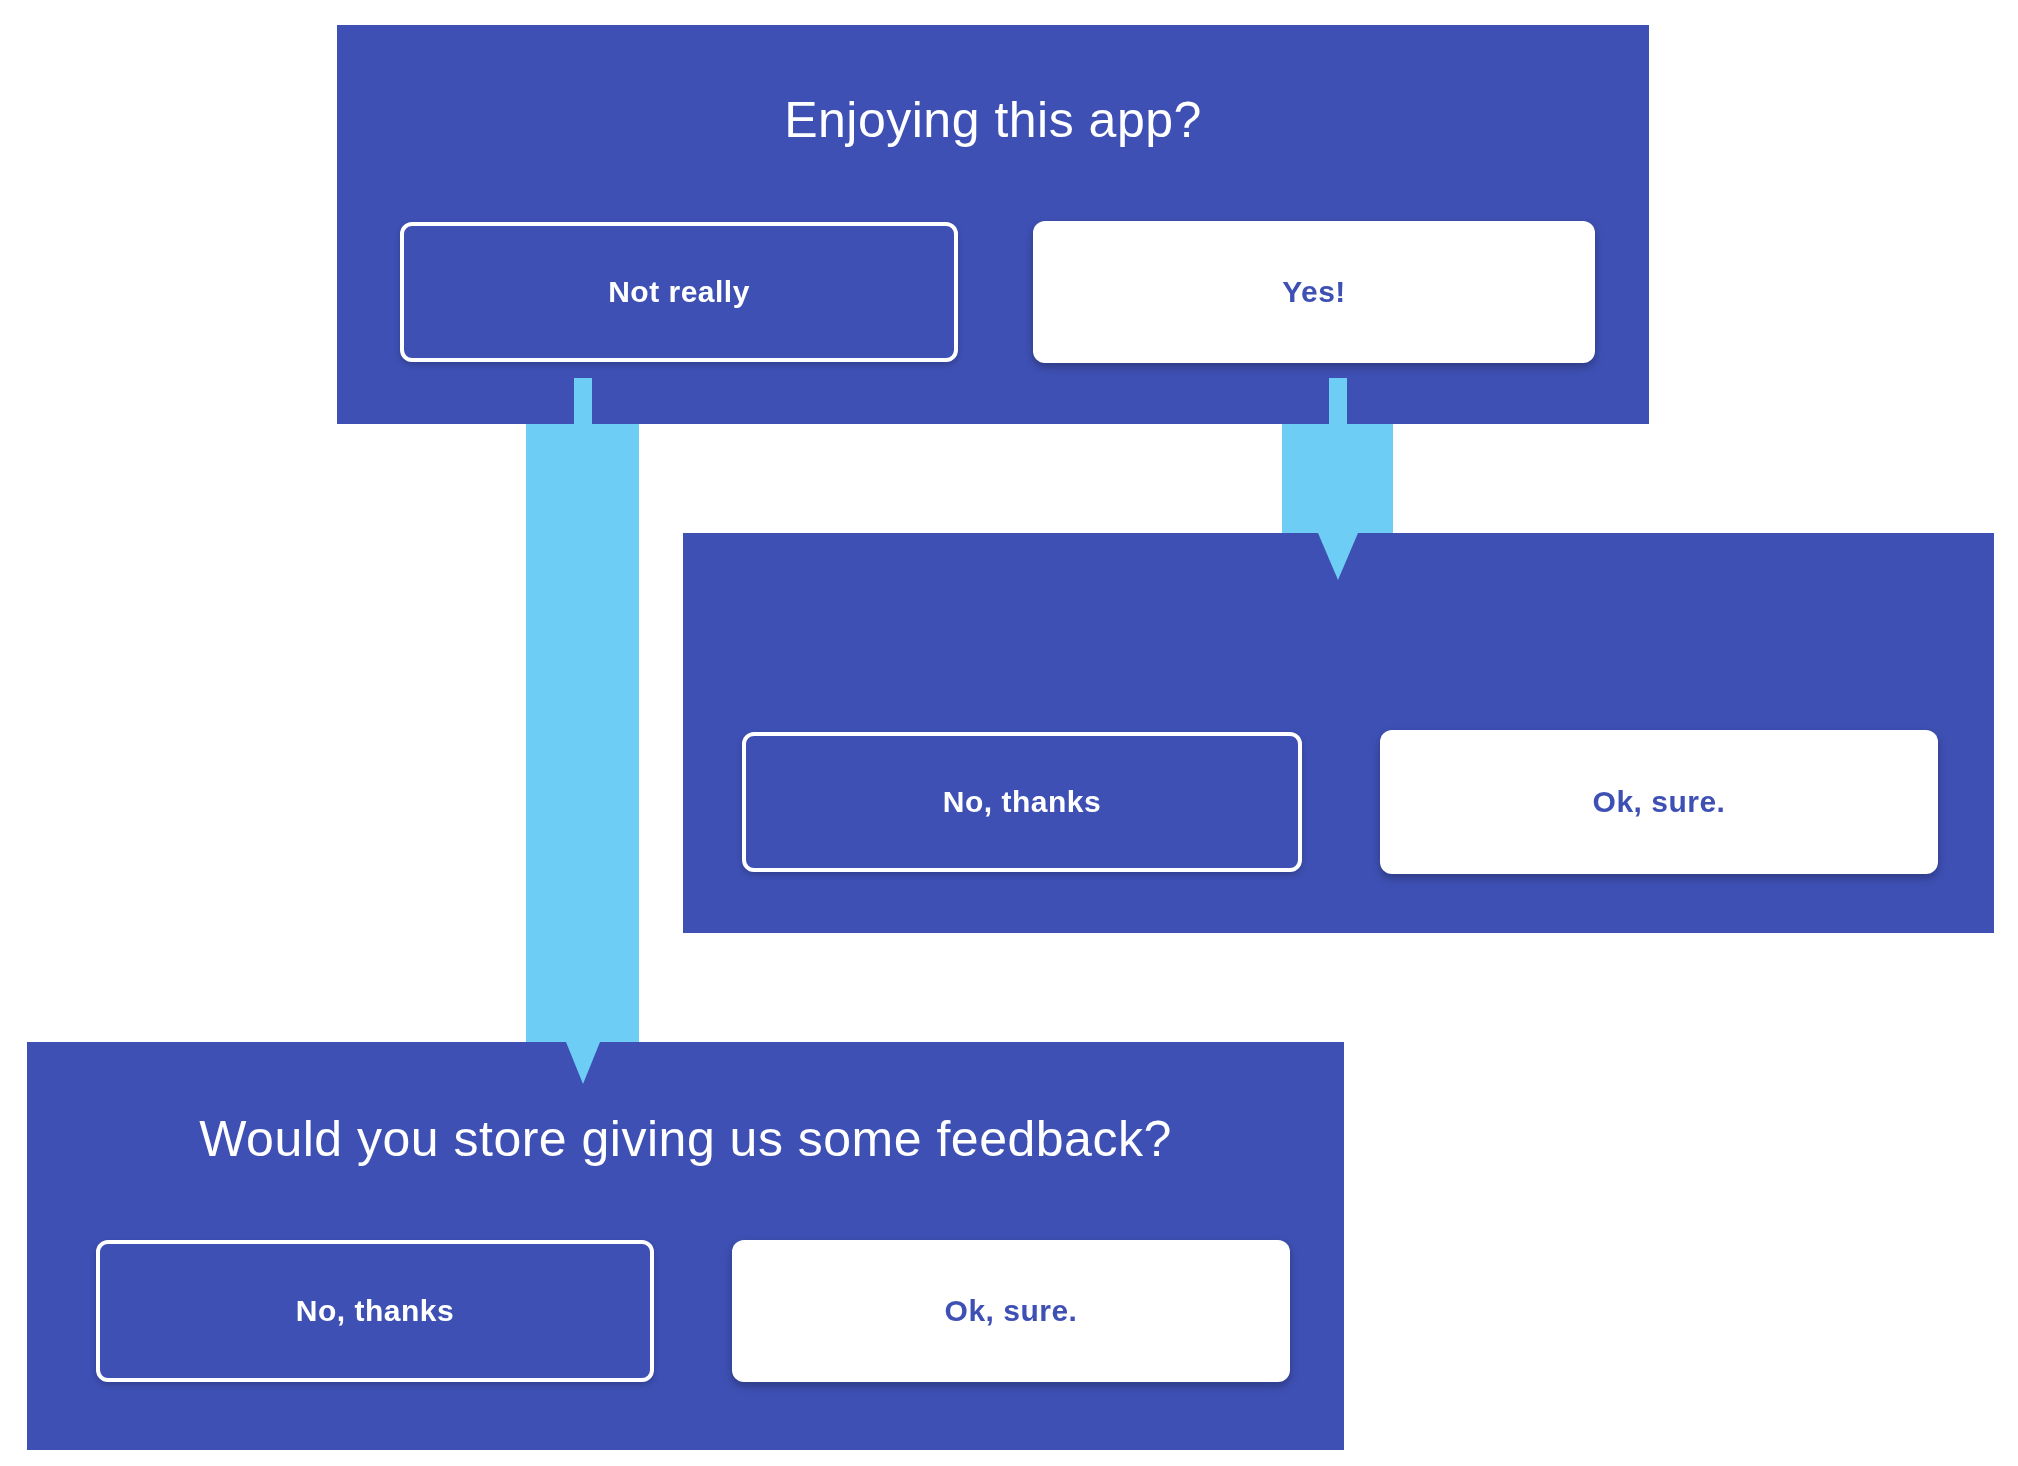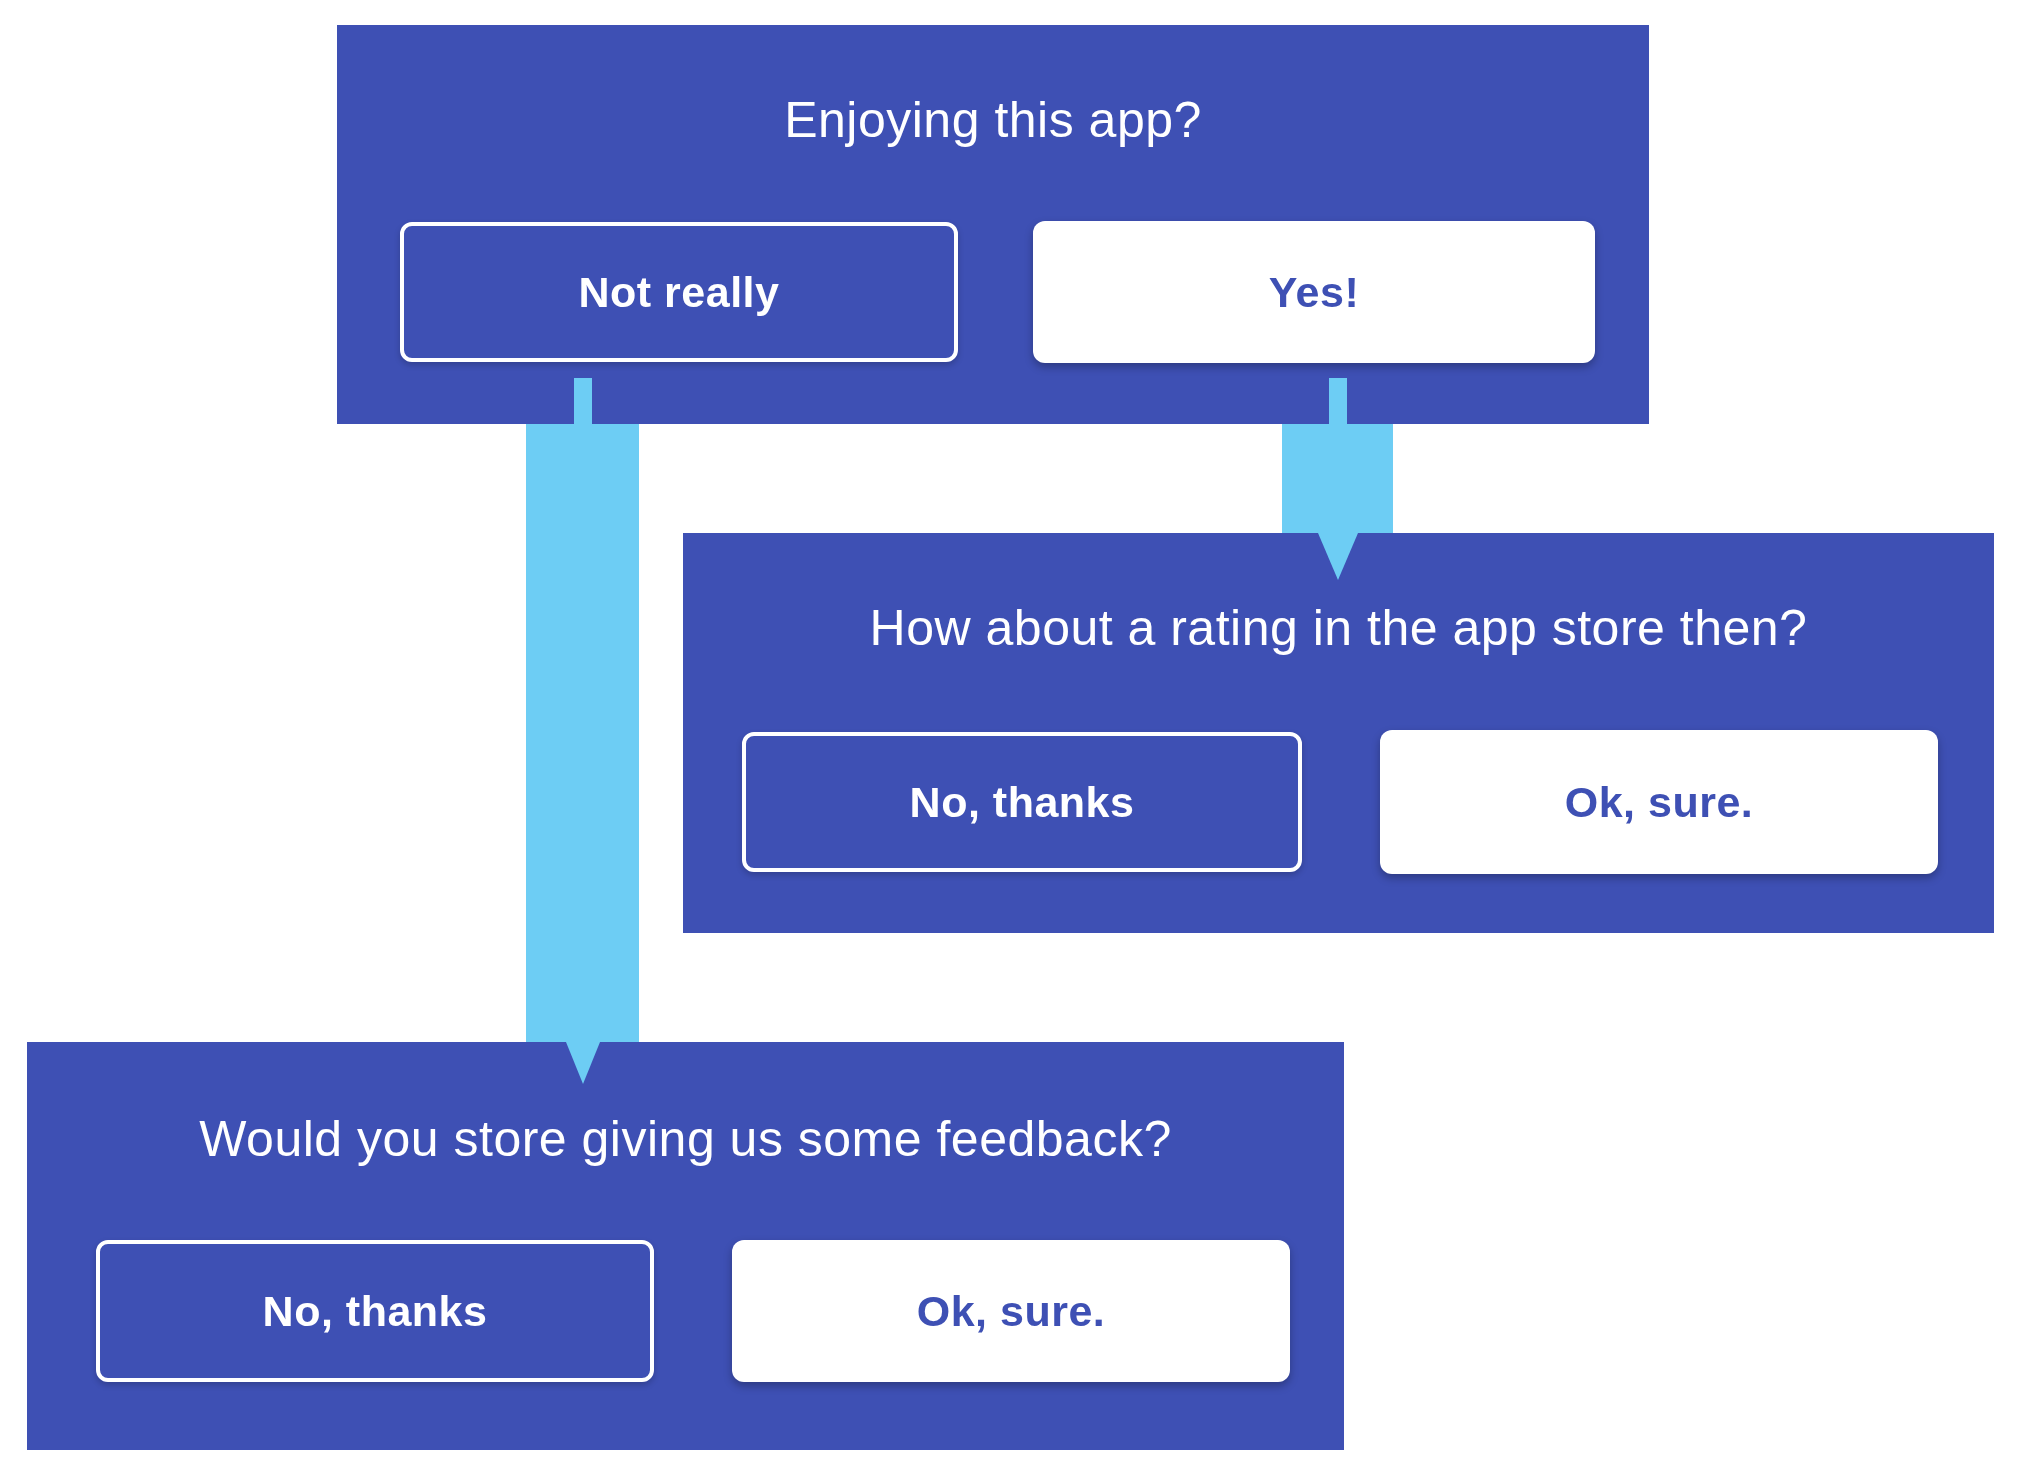--- a/index.html
+++ b/index.html
@@ -28,21 +28,21 @@
     color: var(--white);
     font-size: 50px;
     font-weight: 400;
     transform: translateY(-50%);
     letter-spacing: 0.5px;
     white-space: nowrap;
   }
   .btn {
     position: absolute;
     border-radius: 12px;
-    font-size: 43px;
+    font-size: 30px;
     font-weight: 700;
     display: flex;
     align-items: center;
     justify-content: center;
     cursor: pointer;
     letter-spacing: 0.5px;
   }
   .btn.outline {
     background: transparent;
     border: 4px solid var(--white);
@@ -117,21 +117,20 @@
   <div class="arrow-tip"></div>
 </div>
 
 <div class="flow-arrow" id="arrow-not-really">
   <div class="arrow-stem"></div>
   <div class="arrow-shaft"></div>
   <div class="arrow-tip"></div>
 </div>
 
 <div class="panel" id="panel-rating">
-  <div class="panel-title">How about a rating in the app store then?</div>
   <div class="btn outline">No, thanks</div>
   <div class="btn filled">Ok, sure.</div>
 </div>
 
 <div class="panel" id="panel-feedback">
   <div class="panel-title">Would you store giving us some feedback?</div>
   <div class="btn outline">No, thanks</div>
   <div class="btn filled">Ok, sure.</div>
 </div>
 

